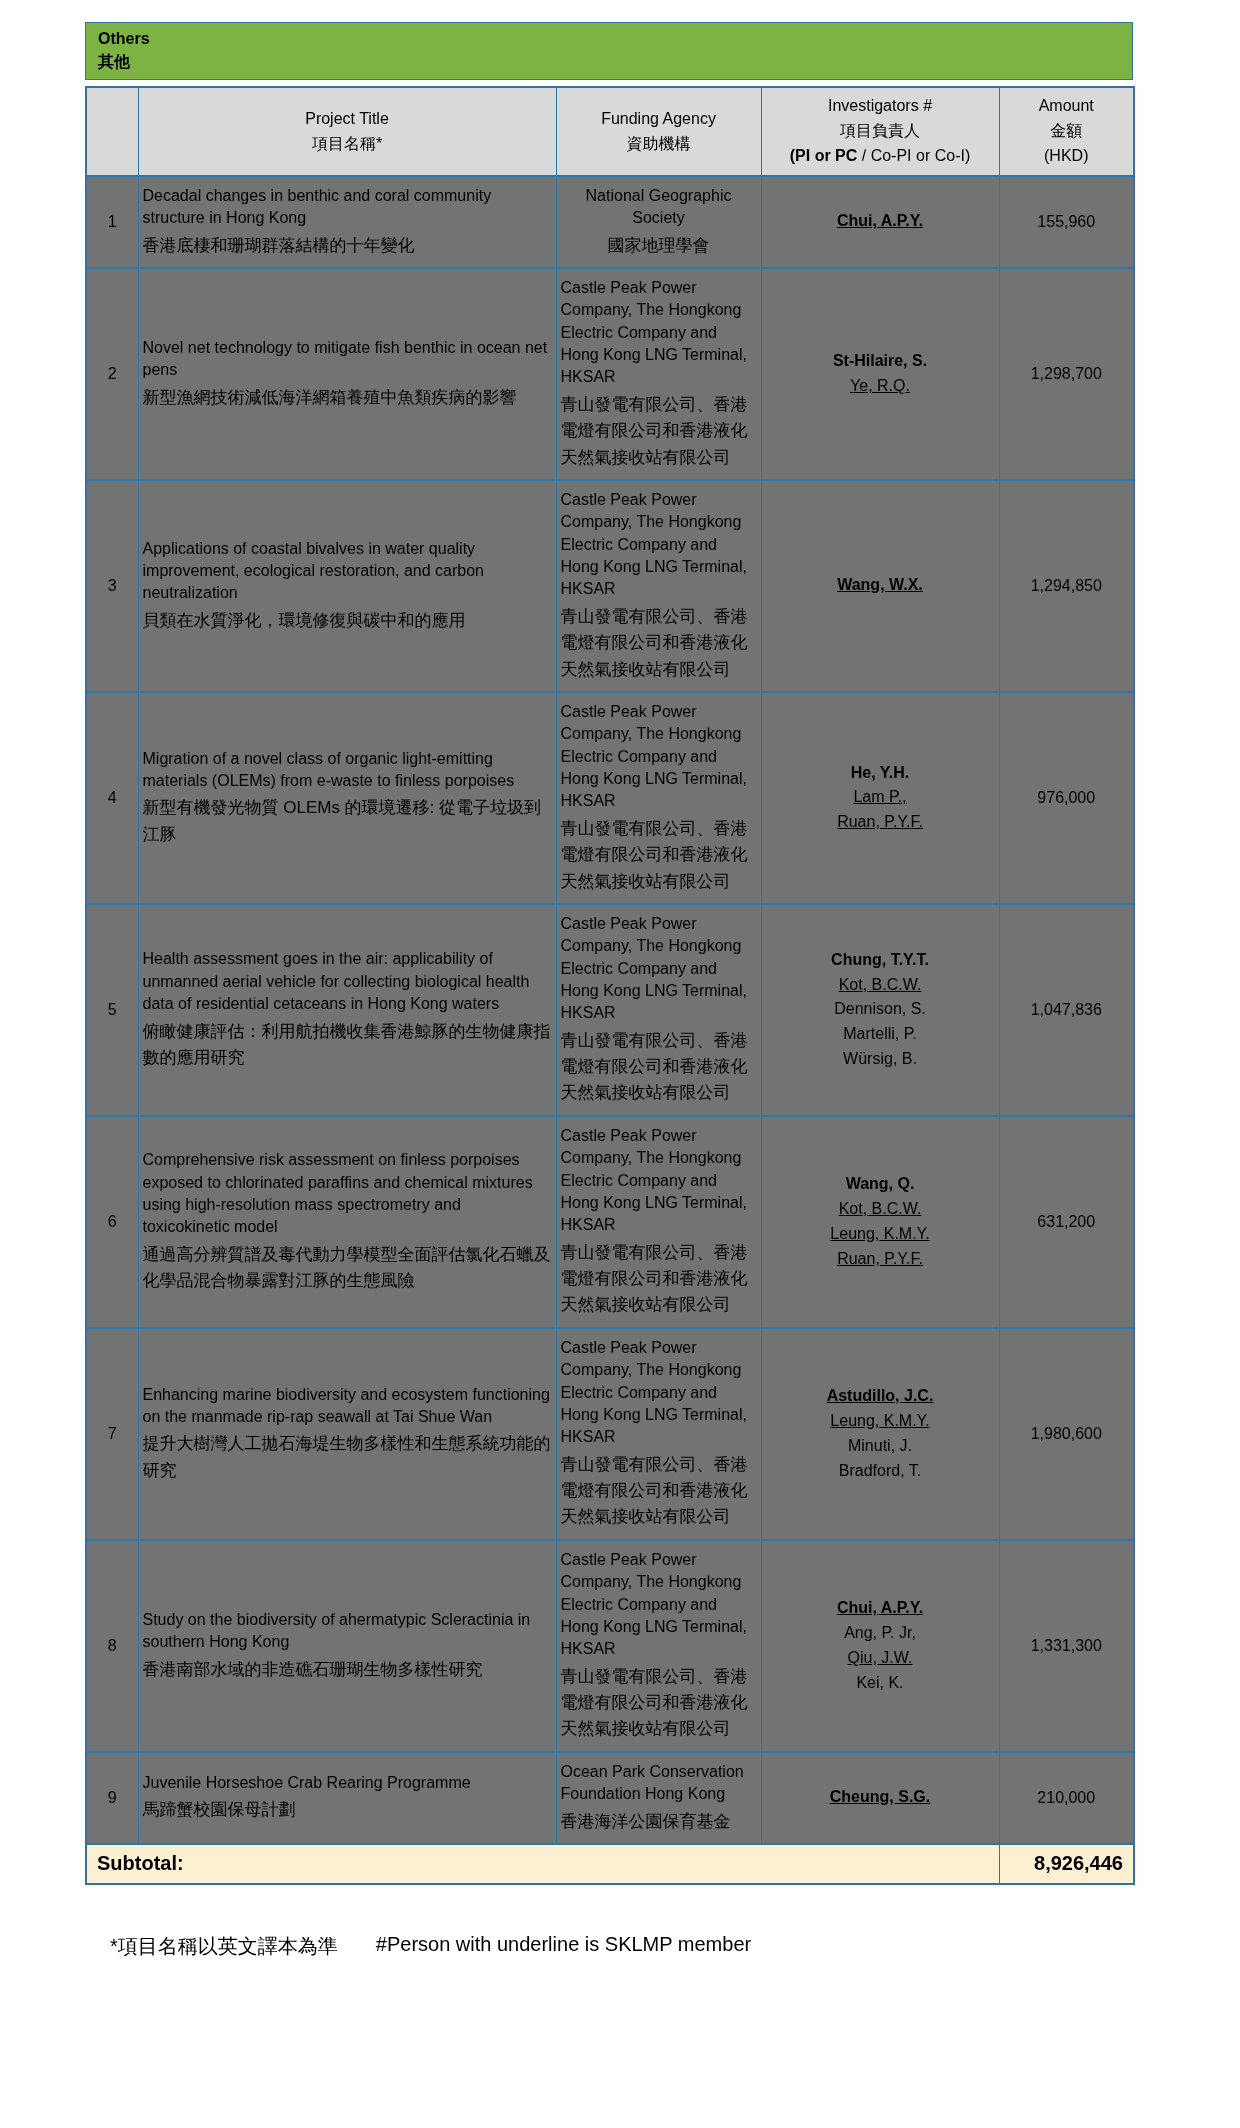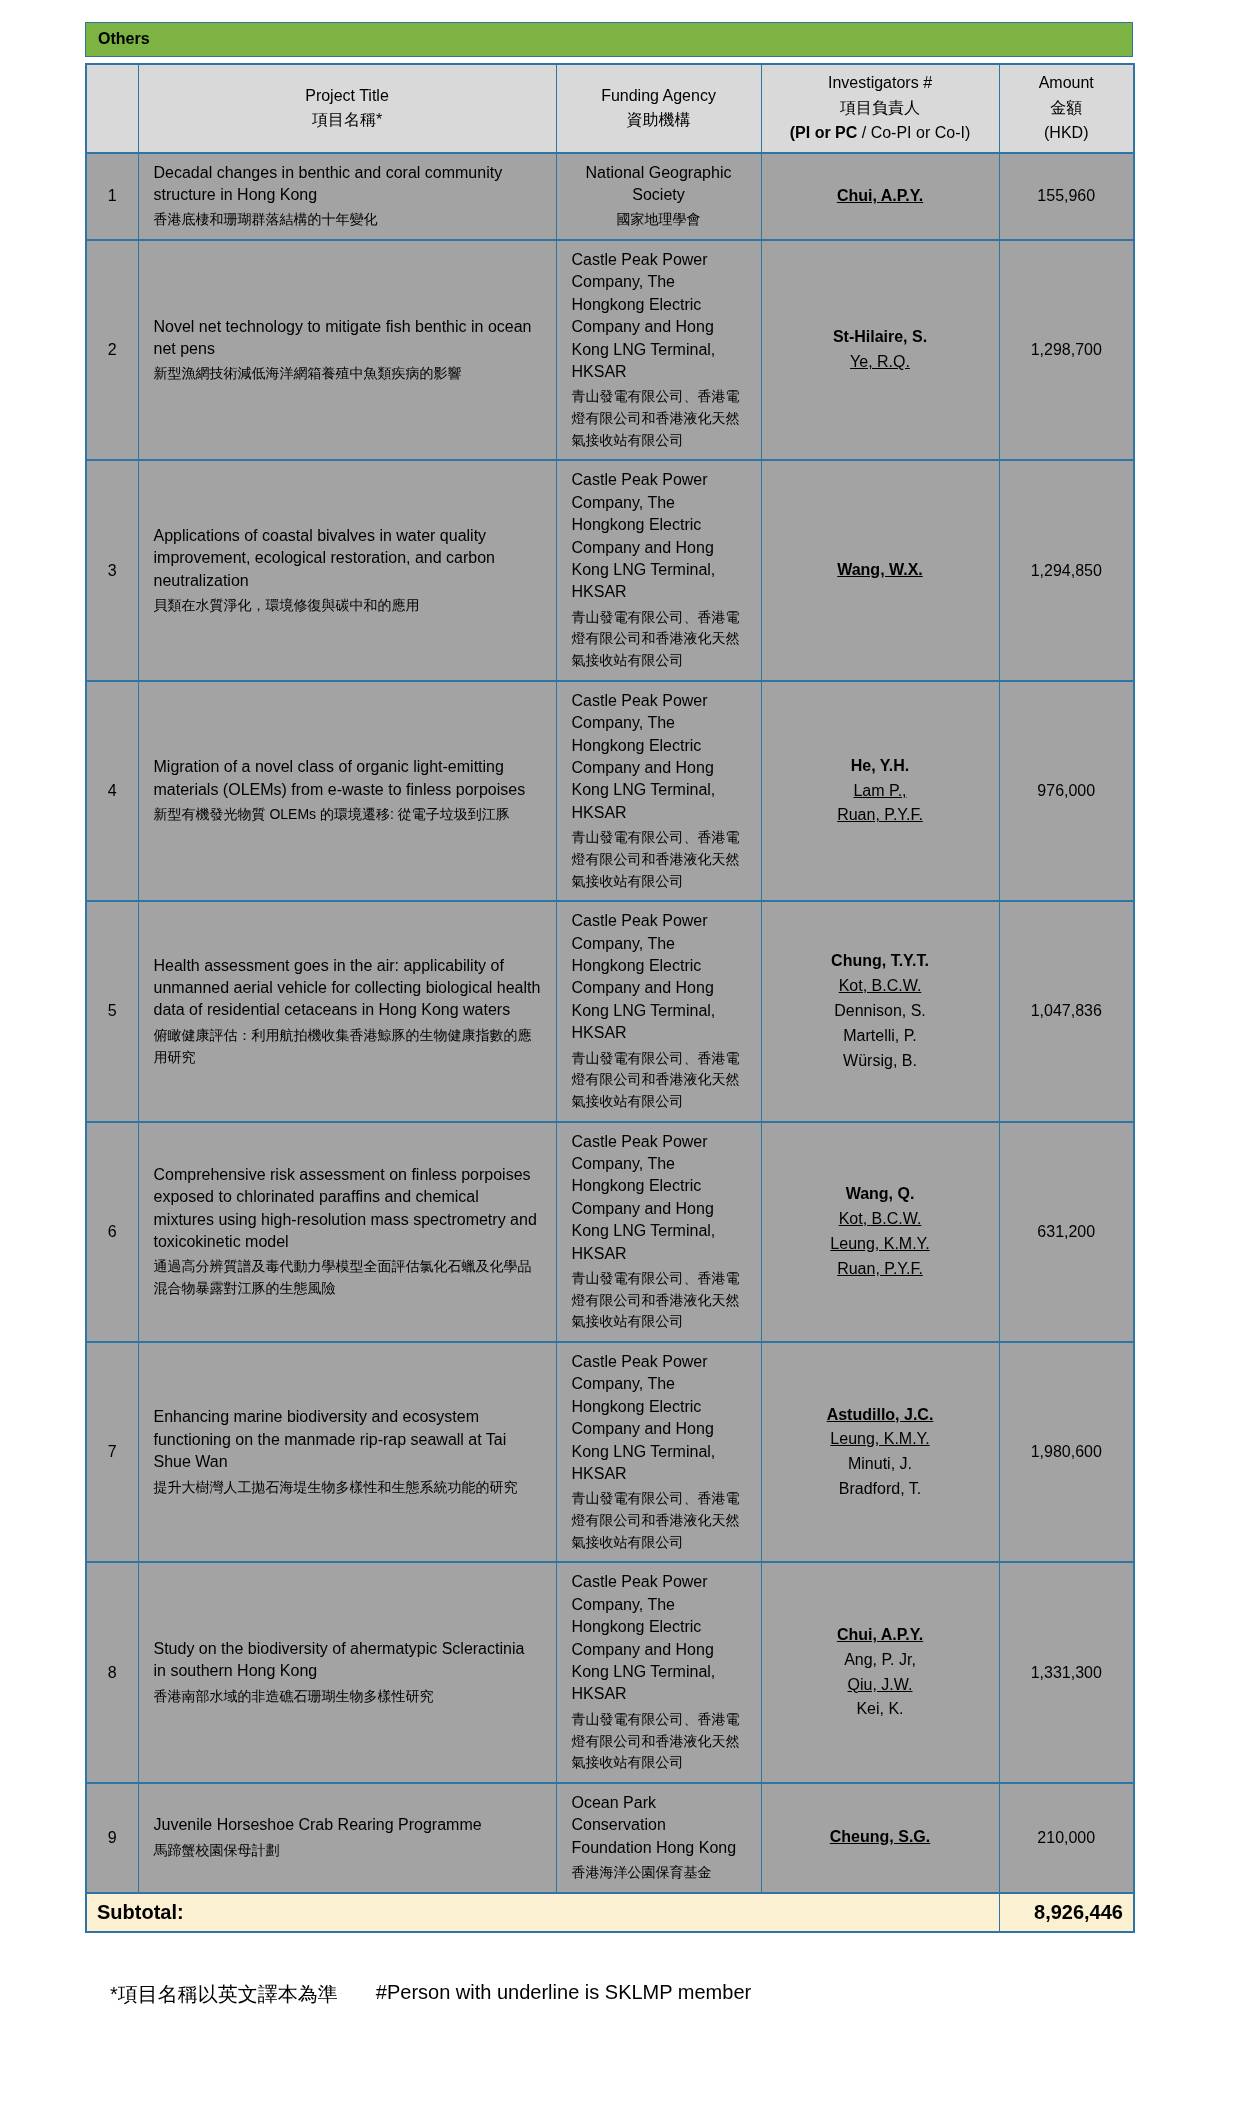--- a/index.html
+++ b/index.html
@@ -38,25 +38,25 @@
     font-weight:normal;
     font-size:16px;
     line-height:1.55;
     padding:6px 4px;
     text-align:center;
     vertical-align:middle;
   }
   .projects td {
     font-size:16px;
     line-height:1.38;
-    padding:8px 15px;
+    padding:8px 4px;
     vertical-align:middle;
-    background:#a3a3a3;
-  }
-  .zh { font-size:14px; line-height:1.55; margin-top:3px; }
+    background:#737373;
+  }
+  .zh { font-size:17px; line-height:1.55; margin-top:3px; }
   .en { line-height:1.4; }
   .c  { text-align:center; }
   .num { font-size:16px; }
   .b { font-weight:bold; }
   .u { text-decoration:underline; }
   .inv-cell div { line-height:1.55; }
 
   tr.subtotal td {
     background:#FBF0D2;
     font-weight:bold;
@@ -74,20 +74,21 @@
     gap:38px;
   }
 </style>
 </head>
 <body>
 
 <div class="page">
 
   <div class="banner" id="banner" style="background: rgb(124, 179, 66);">
     <div>Others</div>
+    <div>其他</div>
   </div>
 
   <table class="projects">
     <colgroup>
       <col style="width:52px">
       <col style="width:418px">
       <col style="width:205px">
       <col style="width:238px">
       <col style="width:135px">
     </colgroup>

